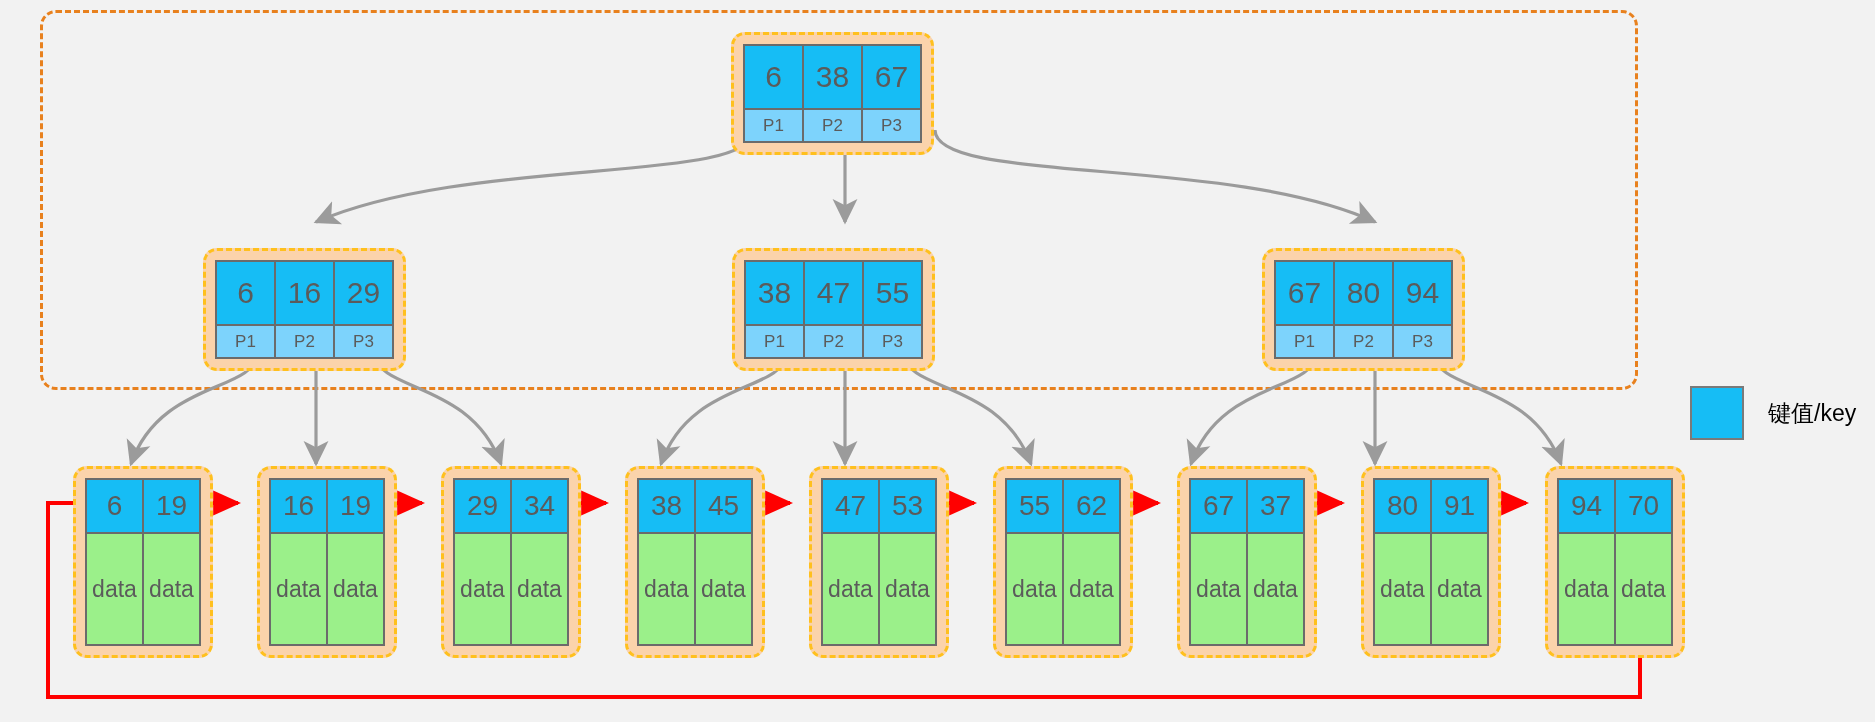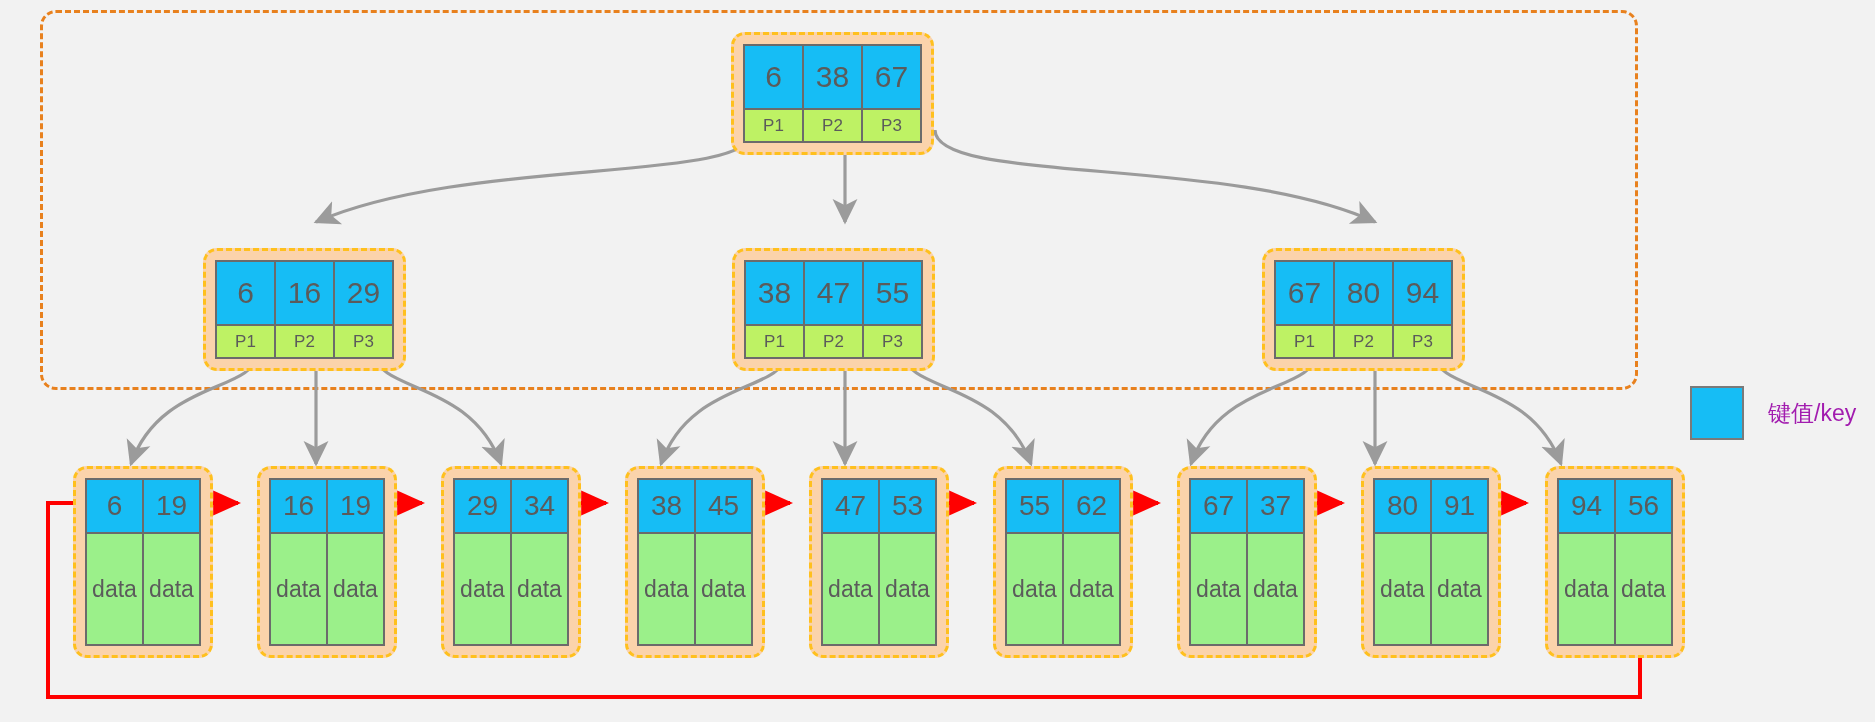--- a/index.html
+++ b/index.html
@@ -74,21 +74,21 @@
 
   
   .keycell {
     background: #16bdf5;
     color: #5b5b5b;
     font-size: 30px;
     height: 62px;
     width: 57px;
   }
   .ptrcell {
-    background: #bef264;
+    background: #7dd3fc;
     color: #5b5b5b;
     font-size: 17px;
     height: 31px;
     width: 57px;
   }
 
   
   .leaf-keycell {
     background: #16bdf5;
     color: #5b5b5b;
@@ -122,21 +122,21 @@
     box-sizing: border-box;
     flex: 0 0 auto;
   }
   .sw-key   { background: #16bdf5; border: 2px solid #7a7a7a; }
   .sw-data  { background: #9bf08a; border: 2px solid #7a7a7a; }
   .sw-ptr   { background: #d8d8d8; border: 2px solid #7a7a7a; }
   .sw-page  { background: #fbd3ab; border: 3px dashed #ffc01e; border-radius: 11px; }
   .legend-label {
     margin-left: 24px;
     font-size: 23px;
-    color: #a21caf;
+    color: #000000;
     white-space: nowrap;
   }
 </style>
 </head>
 <body>
 
 <div id="canvas">
 
   <div class="index-region"></div>
 
@@ -371,21 +371,21 @@
       </tr>
     </tbody>
       </table>
   </div>
 
   <div class="page" style="left:1545px; top:466px;">
     <table class="node-table">
       <tbody>
           <tr>
         <td class="leaf-keycell">94</td>
-        <td class="leaf-keycell">56</td>
+        <td class="leaf-keycell">70</td>
       </tr>
       <tr>
         <td class="leaf-datacell">data</td>
         <td class="leaf-datacell">data</td>
       </tr>
     </tbody>
       </table>
   </div>
 
   <div class="legend">

